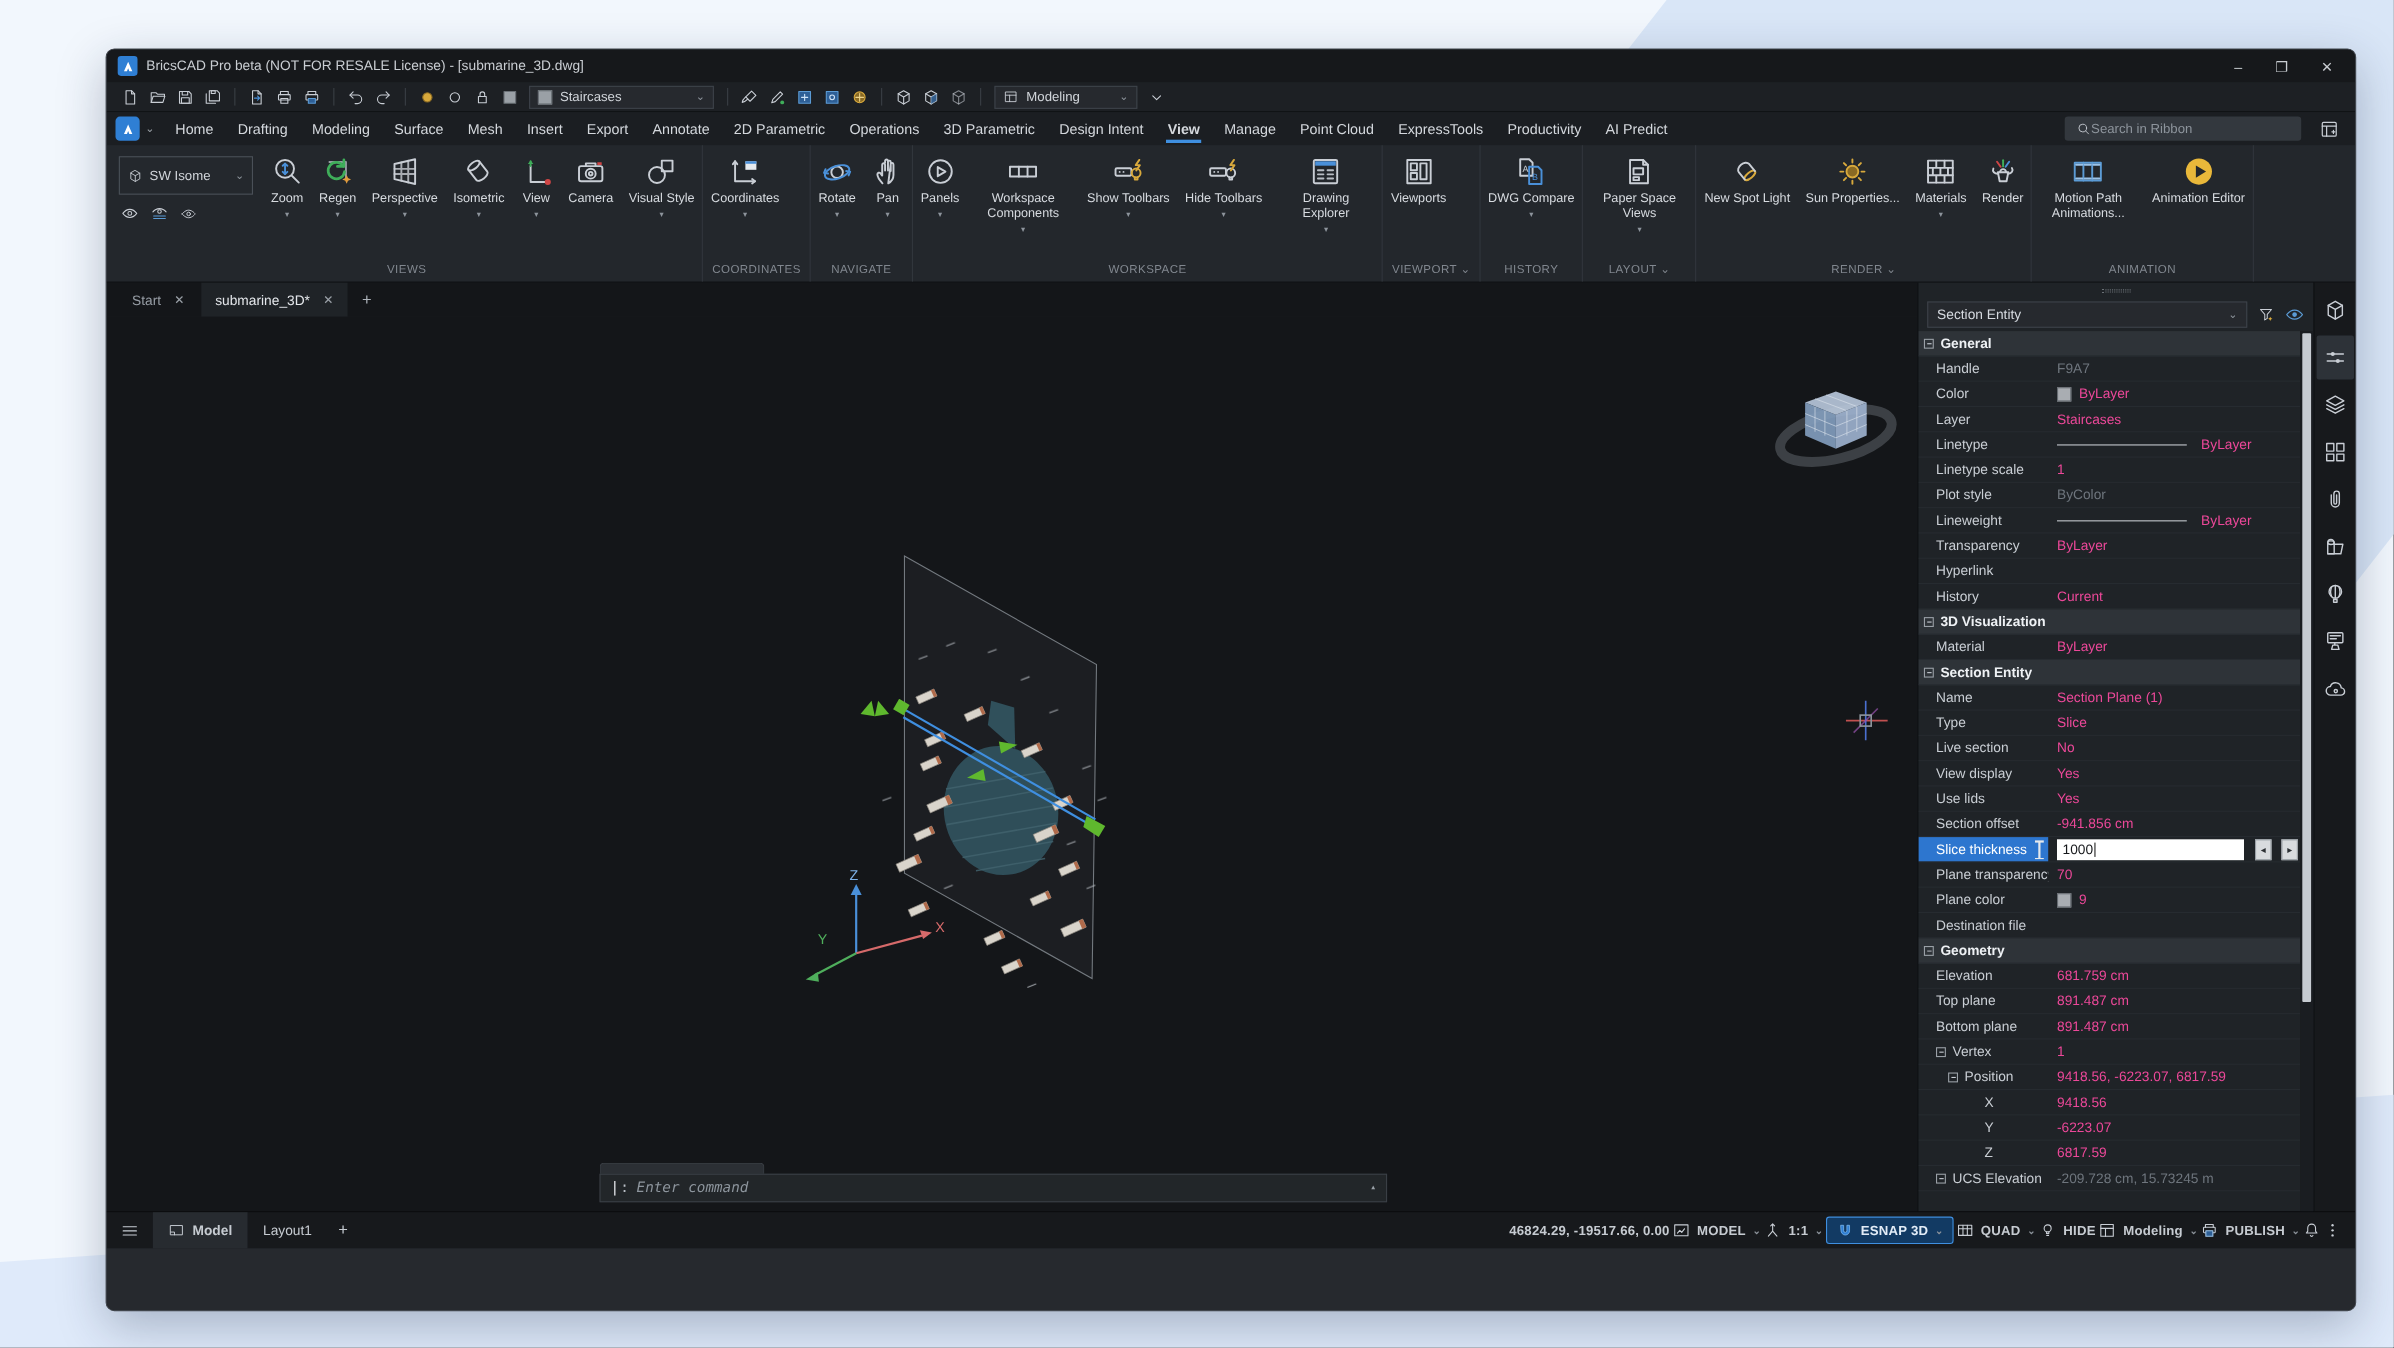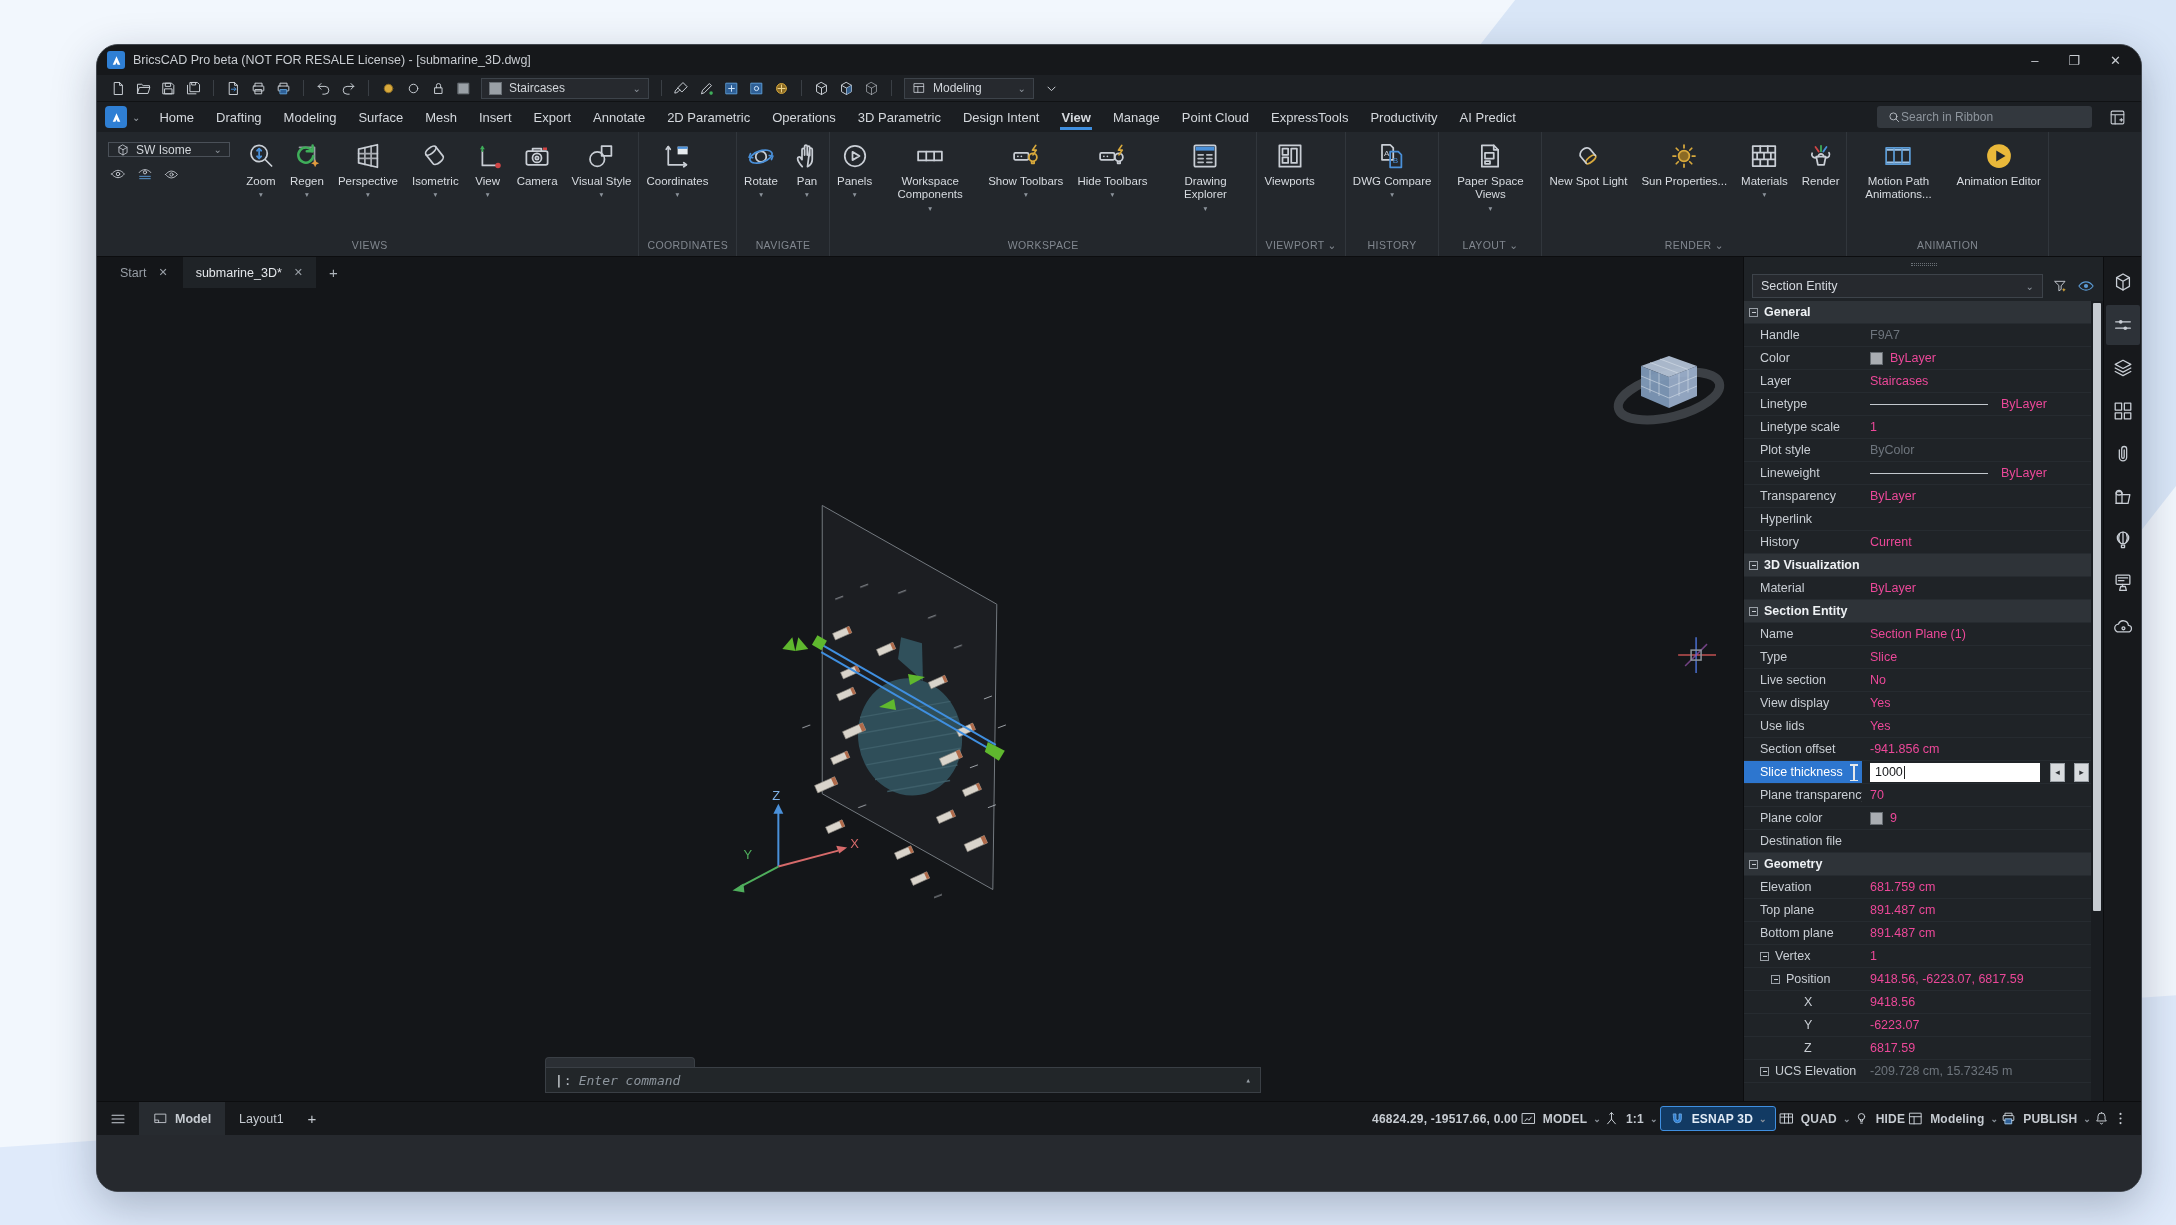--- a/index.html
+++ b/index.html
@@ -3,21 +3,21 @@
 <meta charset="utf-8">
 <style>
   * { margin:0; padding:0; box-sizing:border-box; }
   html,body { width:2176px; height:1225px; overflow:hidden; }
   body { position:relative; background:#f2f7fd; font-family:"Liberation Sans", sans-serif; }
   .deco { position:absolute; }
   .deco1 { top:-180px; right:-160px; width:820px; height:640px; background:#d9e6f7; transform:rotate(38deg); border-radius:70px; }
   .deco2 { bottom:-300px; left:-140px; width:2650px; height:460px; background:#dfeafa; transform:rotate(-4deg); }
 
   .window { position:absolute; left:96px; top:44px; width:2046px; height:1148px; background:#202428;
-            border-radius:22px; overflow:hidden; border:1px solid #41464d;
+            border-radius:8px; overflow:hidden; border:1px solid #41464d;
             box-shadow:0 14px 44px rgba(25,40,70,.28); display:flex; flex-direction:column; }
 
   
   .titlebar { height:30px; background:#16181b; display:flex; align-items:center; padding:0 10px; gap:8px; flex:none; }
   .app-logo { width:18px; height:18px; border-radius:3px; background:#2f7fd4; color:#fff; display:flex;
               align-items:center; justify-content:center; font-size:12px; font-weight:bold; flex:none; }
   .title-text { color:#c9cdd2; font-size:12.5px; }
   .win-btns { margin-left:auto; display:flex; gap:30px; color:#c9cdd2; font-size:13px; padding-right:10px; }
   .win-btns span { cursor:default; }
 
@@ -50,21 +50,21 @@
   .ribbon { height:125px; background:#23272c; display:flex; border-bottom:1px solid #0c0d0f; padding-left:4px; flex:none; }
   .rgroup { display:flex; flex-direction:column; justify-content:space-between; border-right:1px solid #31363c; padding-top:4px; }
   .rtools { display:flex; align-items:flex-start; }
   .rtool { display:flex; flex-direction:column; align-items:center; padding:2px 7px; max-width:102px; }
   .rtool .ric { height:36px; display:flex; align-items:center; }
   .rtool .rlb { color:#d7dbe0; font-size:11.5px; text-align:center; line-height:1.16; margin-top:1px; }
   .rtool .rdd { color:#8d949c; font-size:7.5px; height:9px; margin-top:2px; }
   .rgroup-label { color:#81878f; font-size:10.5px; text-align:center; padding:2px 8px 5px; letter-spacing:.4px; white-space:nowrap; }
   .view-preset { display:flex; flex-direction:column; padding:6px 9px 0 7px; }
   .preset-select { display:flex; align-items:center; gap:6px; border:1px solid #4a5058; background:#24282d;
-                   width:122px; height:15px; padding:0 7px; color:#d2d6db; font-size:12px; }
+                   width:122px; height:35px; padding:0 7px; color:#d2d6db; font-size:12px; }
   .eye-row { display:flex; gap:11px; margin-top:9px; padding-left:2px; }
 
   
   .workarea { flex:1; display:flex; min-height:0; }
   .leftcol { flex:1; display:flex; flex-direction:column; min-width:0; }
   .doctabs { height:31px; background:#141619; display:flex; align-items:stretch; padding-left:10px; gap:2px; flex:none; }
   .dtab { display:flex; align-items:center; gap:12px; padding:0 13px; font-size:12.5px; color:#979da5; }
   .dtab.active { background:#1f2327; color:#e3e6ea; }
   .dtab .dtx { font-size:11px; color:#9aa0a7; }
   .dtab-plus { color:#aeb4bb; padding:0 11px; display:flex; align-items:center; font-size:15px; }

